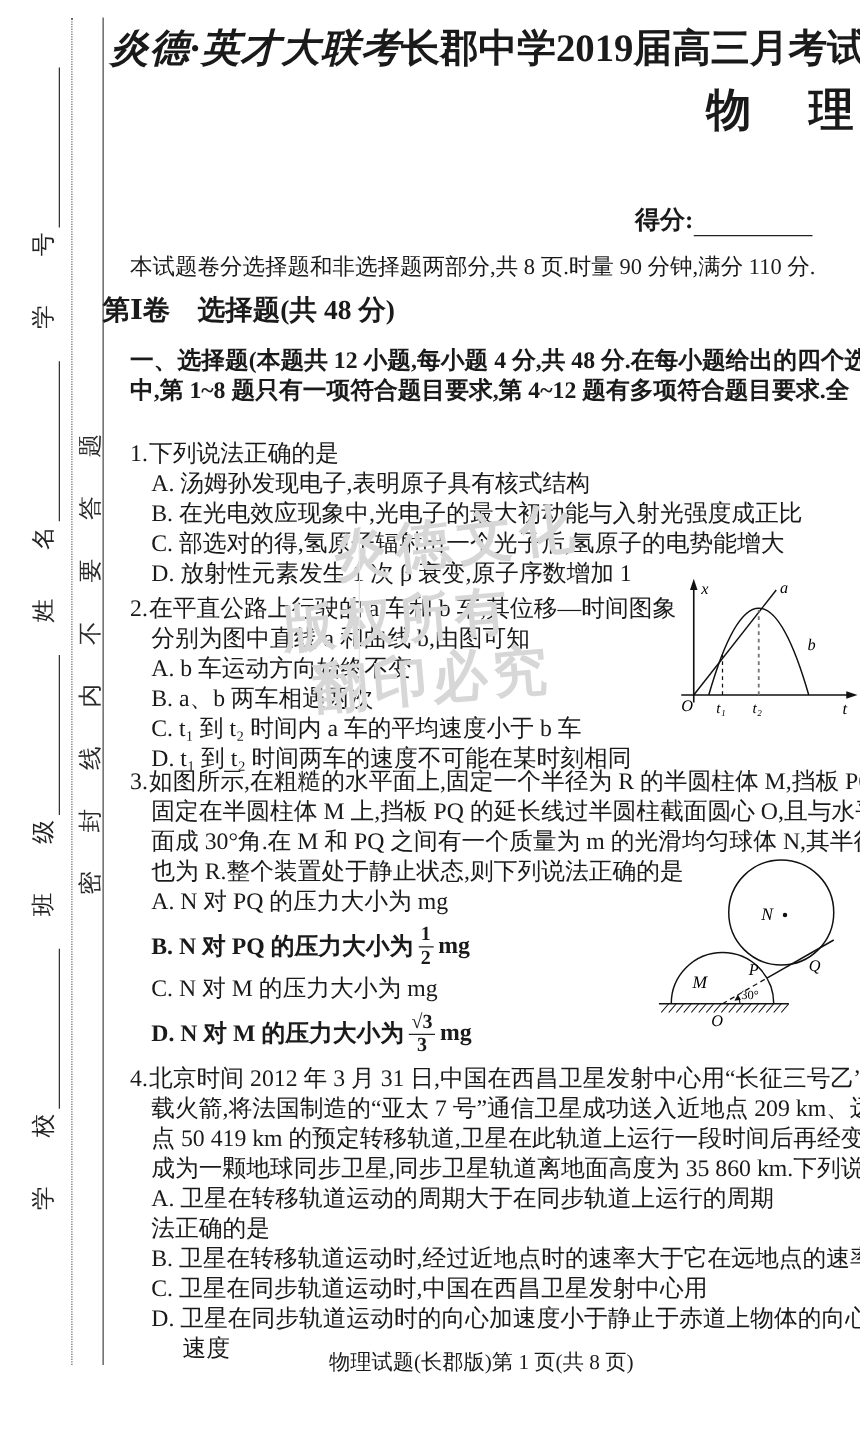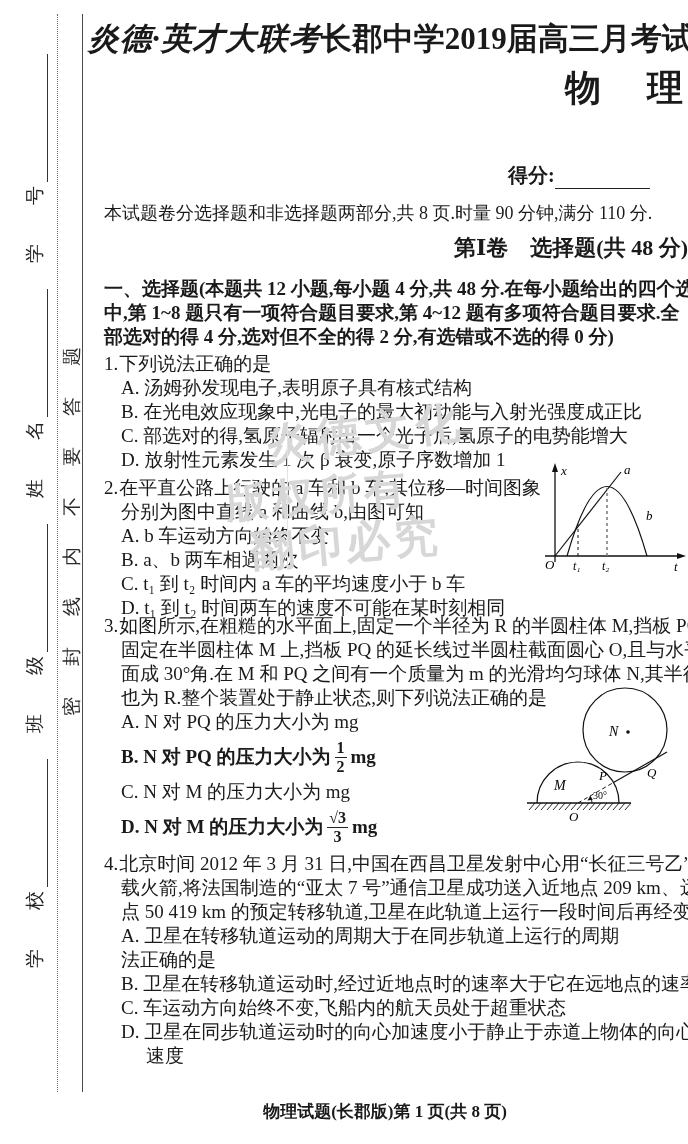--- a/index.html
+++ b/index.html
@@ -25,21 +25,21 @@
     font-size:19px;letter-spacing:31px;padding-left:428px;box-sizing:border-box;
     white-space:nowrap;color:#2a2a2a;
   }
   
   .title{position:absolute;left:88px;right:4px;top:18px;text-align:center;font-size:31px;font-weight:bold;white-space:nowrap;}
   .title .brand{font-style:italic;letter-spacing:1px;}
   .subject{position:absolute;left:82px;right:0;top:64px;text-align:right;font-size:36px;font-weight:bold;letter-spacing:5px;}
   .score{position:absolute;left:508px;top:162px;font-size:20px;font-weight:bold;white-space:nowrap;font-family:Liberation Serif, serif;}
   .score-line{display:inline-block;width:95px;height:20px;border-bottom:1px solid #222;vertical-align:bottom;}
   .intro{position:absolute;left:104px;top:201px;font-size:18px;white-space:nowrap;}
-  .section{position:absolute;left:82px;right:0;top:233px;text-align:right;font-size:22px;font-weight:bold;white-space:nowrap;}
+  .section{position:absolute;left:82px;right:0;top:233px;text-align:left;font-size:22px;font-weight:bold;white-space:nowrap;}
   
   .blk{position:absolute;left:104px;right:0;font-size:19px;}
   .line{line-height:24px;white-space:nowrap;}
   .bold .line{font-weight:bold;}
   .cont{padding-left:17px;}
   .opt{padding-left:17px;}
   .opt2{padding-left:42px;}
   .qfirst{display:flex;}
   .qnum{flex:0 0 auto;margin-right:1px;}
   .fracline{display:flex;align-items:center;height:46px;padding-left:17px;white-space:nowrap;font-weight:bold;}
@@ -49,21 +49,21 @@
   
   .fig{position:absolute;}
   .fig text{font-family:"Liberation Serif","DejaVu Serif",serif;}
   
   .wm{position:absolute;color:#d7d7d7;font-weight:bold;z-index:1;white-space:nowrap;}
   .wm1{left:266px;top:404px;font-size:44px;transform:rotate(-7deg);letter-spacing:6px;}
   .wm2{left:226px;top:468px;font-size:42px;transform:rotate(-5deg);letter-spacing:4px;}
   .wm3{left:250px;top:514px;font-size:44px;transform:rotate(-5deg);letter-spacing:4px;}
   .wm-line{position:absolute;left:287px;top:424px;width:1px;height:146px;background:#e3e3e3;z-index:1;}
   .abs{position:absolute;z-index:2;}
-  .footer{position:absolute;left:82px;right:0;top:1100px;text-align:center;font-size:17px;z-index:2;font-weight:bold;}
+  .footer{position:absolute;left:82px;right:0;top:1078px;text-align:center;font-size:17px;z-index:2;}
 </style>
 </head>
 <body>
 
 <div class="page">
 
   <div class="wm wm1">炎德文化</div>
   <div class="wm wm2">版权所有</div>
   <div class="wm wm3">翻印必究</div>
   <div class="wm-line"></div>
@@ -98,21 +98,20 @@
   <div class="score abs">
     <span>得分:</span><span class="score-line"></span>
   </div>
 
   <div class="intro abs">本试题卷分选择题和非选择题两部分,共 8 页.时量 90 分钟,满分 110 分.</div>
   <div class="section abs">第Ⅰ卷　选择题(共 48 分)</div>
 
   <div class="blk bold" style="top:277px;">
     <div class="line">一、选择题(本题共 12 小题,每小题 4 分,共 48 分.在每小题给出的四个选项</div>
     <div class="line">中,第 1~8 题只有一项符合题目要求,第 4~12 题有多项符合题目要求.全</div>
-    <div class="line">部选对的得 4 分,选对但不全的得 2 分,有选错或不选的得 0 分)</div>
   </div>
 
   <div class="blk" style="top:352px;">
     <div class="line qfirst">
       <span class="qnum">1.</span>
       <span>下列说法正确的是</span>
     </div>
     <div class="line opt">A. 汤姆孙发现电子,表明原子具有核式结构</div>
     <div class="line opt">B. 在光电效应现象中,光电子的最大初动能与入射光强度成正比</div>
     <div class="line opt">C. 部选对的得,氢原子辐射出一个光子后,氢原子的电势能增大</div>
@@ -195,23 +194,24 @@
     <text x="66" y="123" font-size="10">30°</text>
   </svg>
 
   <div class="blk" style="top:852px;">
     <div class="line qfirst">
       <span class="qnum">4.</span>
       <span>北京时间 2012 年 3 月 31 日,中国在西昌卫星发射中心用“长征三号乙”运</span>
     </div>
     <div class="line cont">载火箭,将法国制造的“亚太 7 号”通信卫星成功送入近地点 209 km、远地</div>
     <div class="line cont">点 50 419 km 的预定转移轨道,卫星在此轨道上运行一段时间后再经变轨</div>
+    <div class="line cont">成为一颗地球同步卫星,同步卫星轨道离地面高度为 35 860 km.下列说</div>
     <div class="line opt">A. 卫星在转移轨道运动的周期大于在同步轨道上运行的周期</div>
     <div class="line cont">法正确的是</div>
     <div class="line opt">B. 卫星在转移轨道运动时,经过近地点时的速率大于它在远地点的速率</div>
-    <div class="line opt">C. 车运动方向始终不变,飞船内的航天员处于超重状态</div>
+    <div class="line opt">C. 卫星在同步轨道运动时,中国在西昌卫星发射中心用</div>
     <div class="line opt">D. 卫星在同步轨道运动时的向心加速度小于静止于赤道上物体的向心加</div>
     <div class="line opt2">速度</div>
   </div>
 
   <div class="footer">物理试题(长郡版)第 1 页(共 8 页)</div>
 
 </div>
 
 </body></html>

